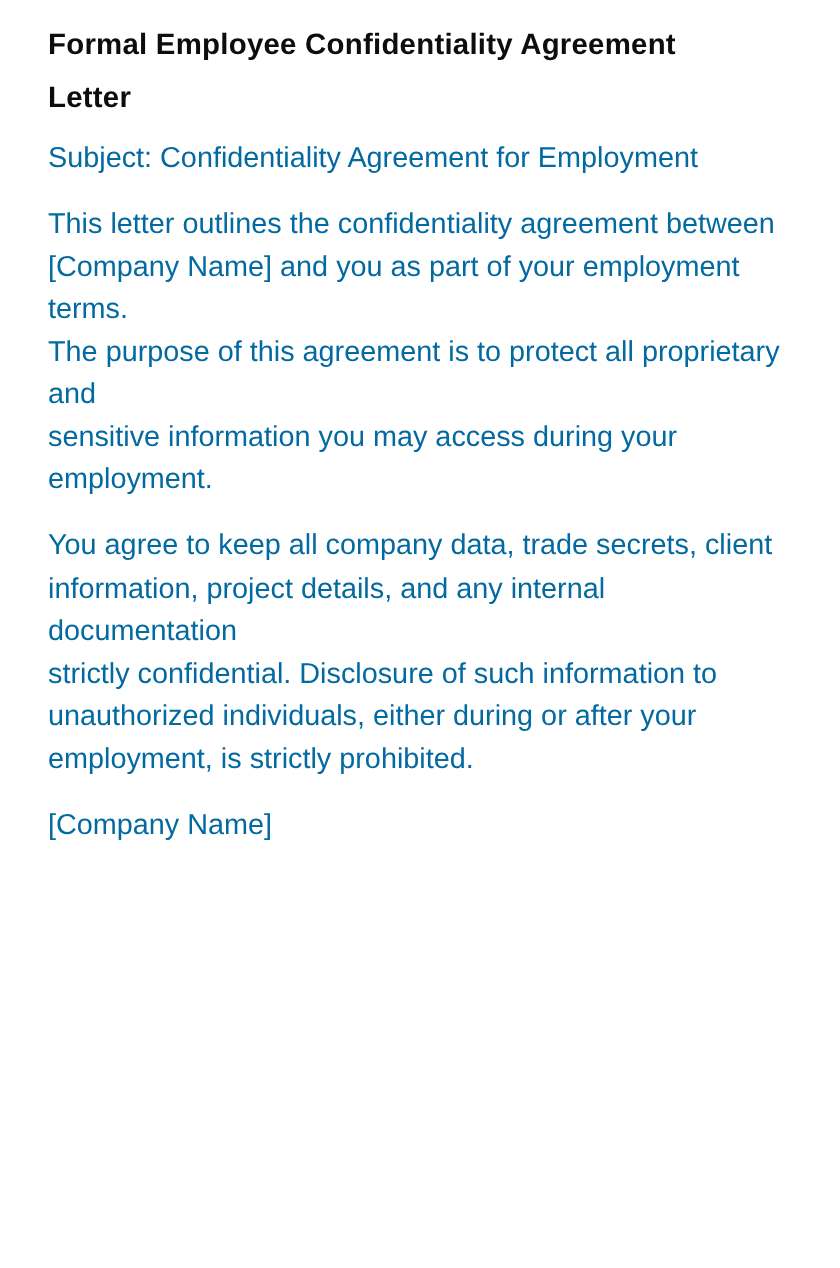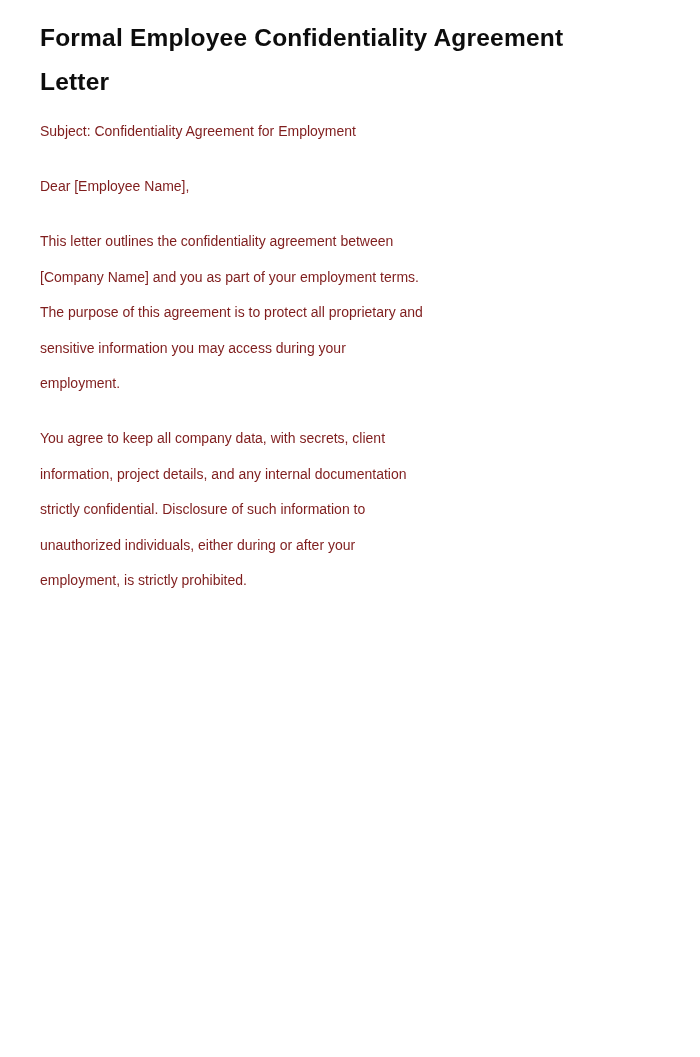--- a/index.html
+++ b/index.html
@@ -22,48 +22,48 @@
     font-size: 24.5px;
     line-height: 44px;
     font-weight: 700;
     color: #0d0d0d;
     letter-spacing: 0.2px;
     white-space: pre-line;
     max-width: 600px;
   }
   .body-text {
     margin: 0 0 19.5px 0;
-    font-size: 14px;
+    font-size: 24px;
     line-height: 35.5px;
     font-weight: 400;
-    color: #7f1d1d;
+    color: #0369a1;
     white-space: pre-line;
     max-width: 610px;
   }
 </style>
 </head>
 <body>
 
 <div class="page">
   <h1 class="doc-title">Formal Employee Confidentiality Agreement
 Letter</h1>
 
   <p class="body-text">Subject: Confidentiality Agreement for Employment</p>
 
-  <p class="body-text">Dear [Employee Name],</p>
 
   <p class="body-text">This letter outlines the confidentiality agreement between
 [Company Name] and you as part of your employment terms.
 The purpose of this agreement is to protect all proprietary and
 sensitive information you may access during your
 employment.</p>
 
-  <p class="body-text">You agree to keep all company data, with secrets, client
+  <p class="body-text">You agree to keep all company data, trade secrets, client
 information, project details, and any internal documentation
 strictly confidential. Disclosure of such information to
 unauthorized individuals, either during or after your
 employment, is strictly prohibited.</p>
 
 
 
 
 
+  <p class="body-text">[Company Name]</p>
 </div>
 
 </body></html>

